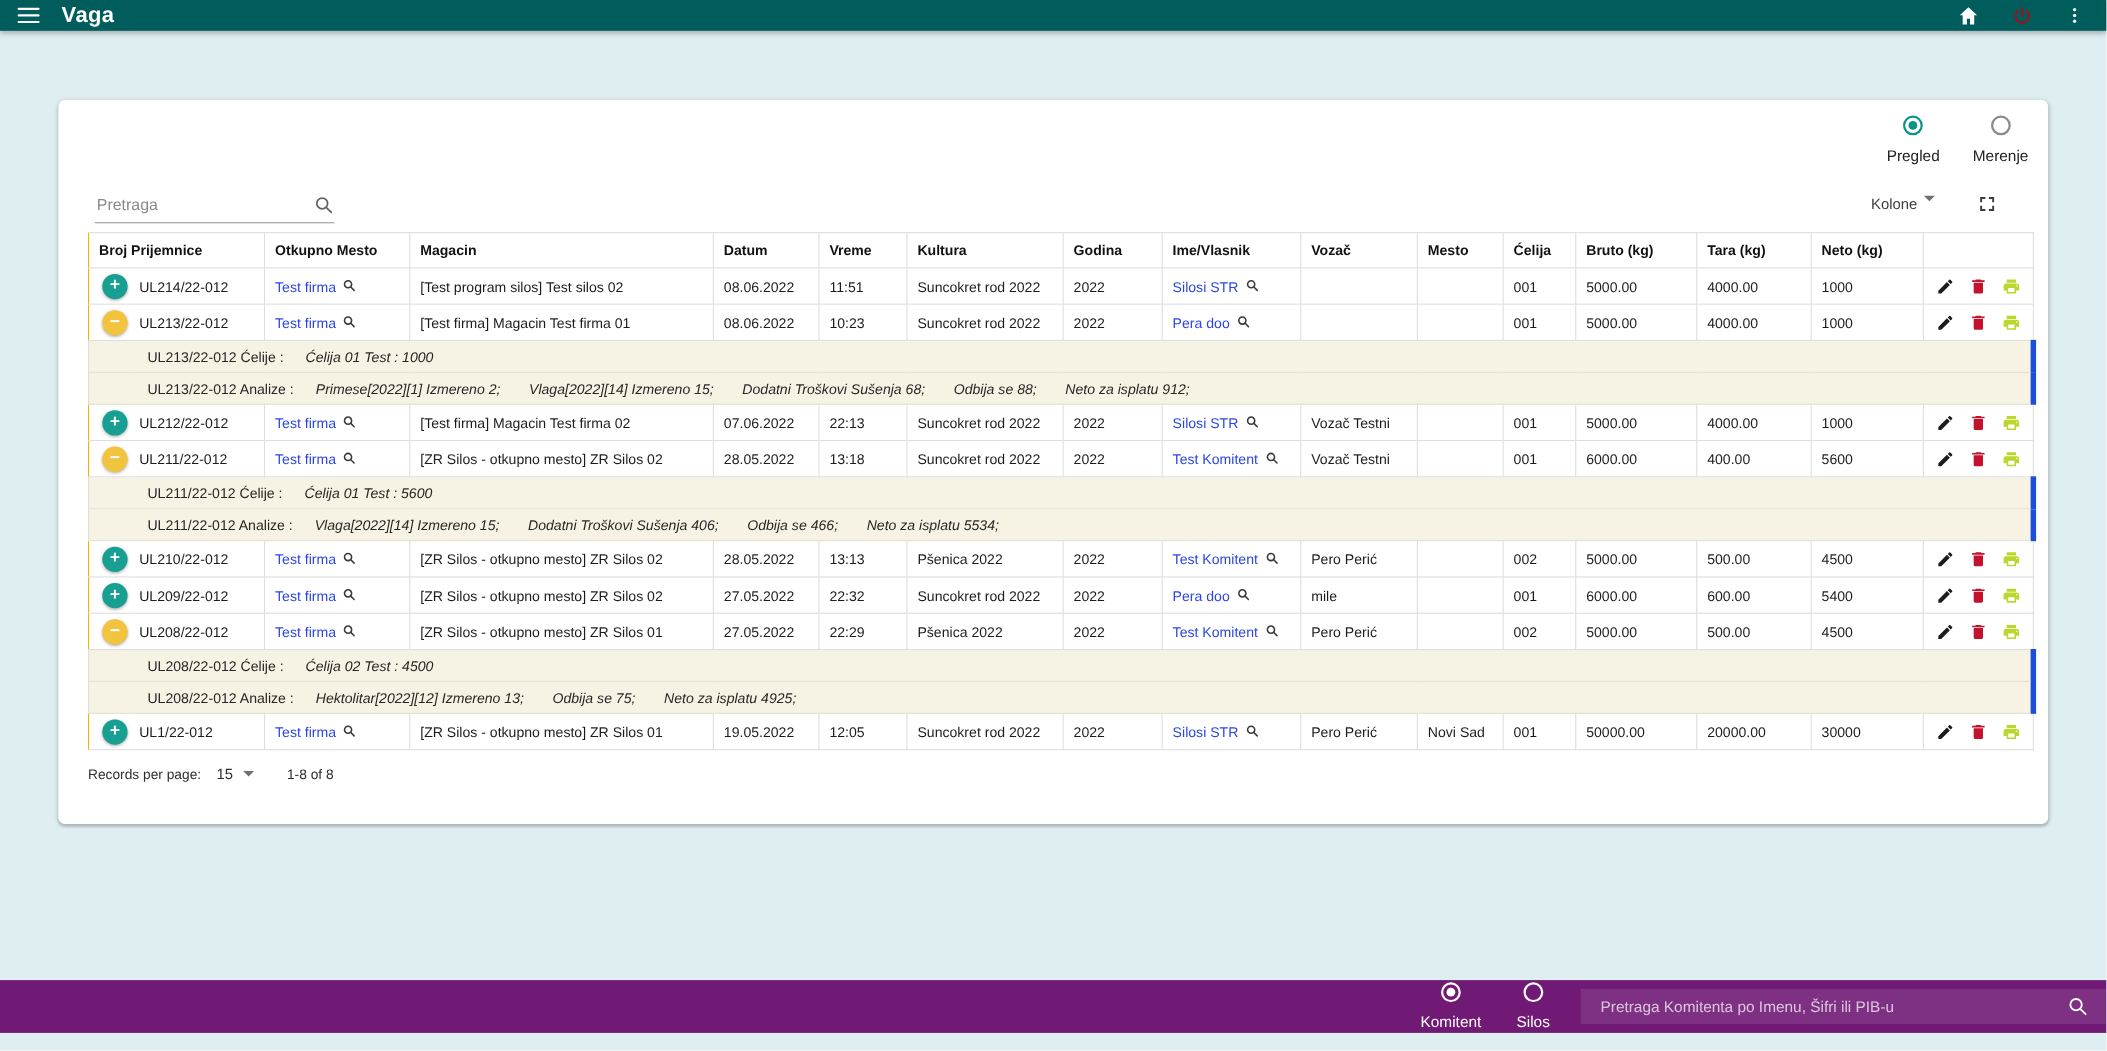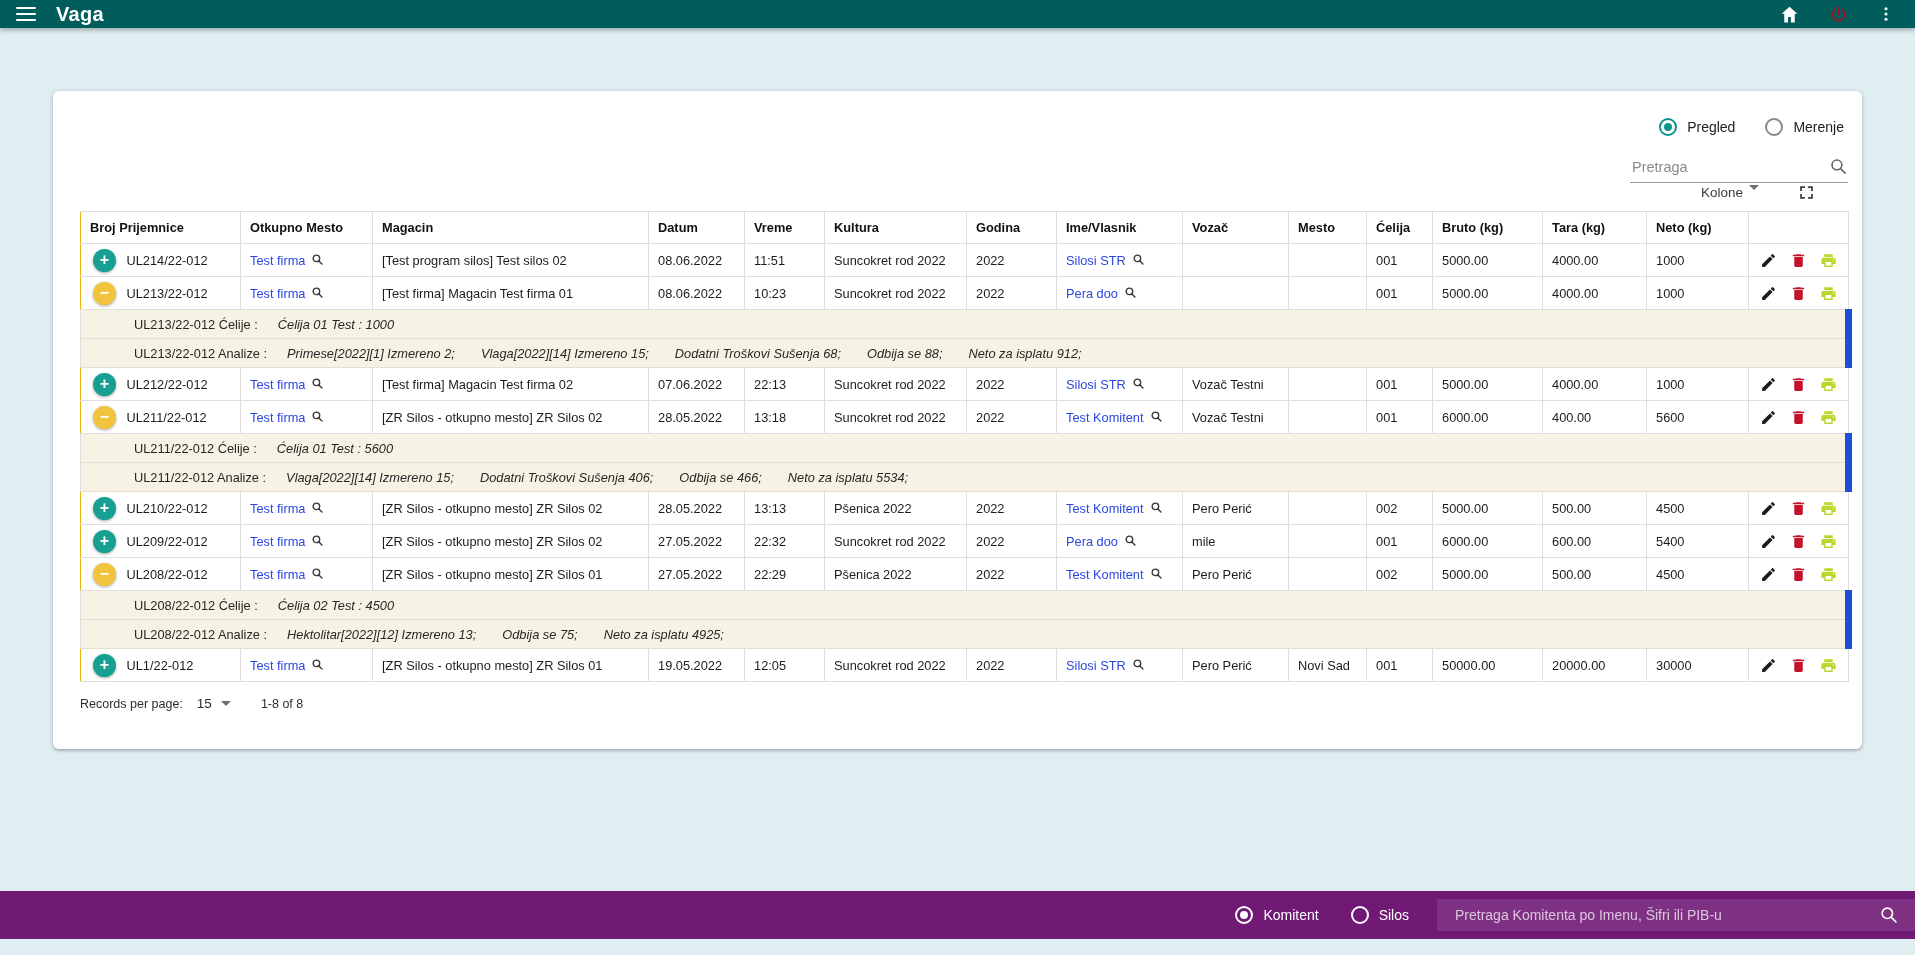--- a/index.html
+++ b/index.html
@@ -28,29 +28,29 @@
   
   .page { height:863px; padding:63px 53px 0; }
   .card {
     background:#fff; border-radius:6px; height:658px;
     box-shadow:0 1px 5px rgba(0,0,0,.2), 0 2px 2px rgba(0,0,0,.12);
     padding:18px 14px 16px 27px;
   }
 
   
   .view-toggle { display:flex; justify-content:flex-end; align-items:center; gap:30px; height:36px; padding-right:4px; }
-  .radio-opt { display:flex; align-items:center; gap:10px; font-size:14px; color:#222; cursor:pointer; }
+  .radio-opt { display:flex; align-items:center; gap:10px; font-size:14px; color:#222; cursor:pointer;flex-direction:column; }
   .radio { width:18px; height:18px; border-radius:50%; border:2px solid #8a8a8a; position:relative; flex:0 0 auto; }
   .radio.sel { border-color:#0d9488; }
   .radio.sel::after { content:''; position:absolute; inset:3px; border-radius:50%; background:#0d9488; }
   .radio.w { border-color:#fff; }
   .radio.w.sel::after { background:#fff; }
 
   
-  .toolbar { display:flex; align-items:flex-end; margin-top:12px; height:46px;flex-direction:column; }
+  .toolbar { display:flex; align-items:flex-end; margin-top:12px; height:46px; }
   .search-field { display:flex; align-items:center; width:218px; border-bottom:1px solid #9a9a9a; padding-bottom:6px; margin-left:6px; }
   .search-field input { border:0; outline:0; flex:1; font-size:14.5px; color:#222; background:transparent; font-family:inherit; }
   .search-field input::placeholder { color:#8a8a8a; }
   .toolbar-right { margin-left:auto; display:flex; align-items:center; gap:32px; padding-right:32px; padding-bottom:8px; }
   .kolone { display:flex; align-items:flex-start; gap:6px; font-size:13.5px; color:#3c3c3c; background:none; border:0; cursor:pointer; font-family:Liberation Sans, sans-serif; }
   .caret { width:0; height:0; border-left:5px solid transparent; border-right:5px solid transparent; border-top:5px solid #707070; }
   .icon-plain { background:none; border:0; padding:0; cursor:pointer; display:flex; }
 
   
   .table-wrap { margin-top:8px; }
@@ -74,21 +74,21 @@
   .lnk { color:#2b46e0; text-decoration:none; display:inline-flex; align-items:flex-start; gap:6px; cursor:pointer; }
   .mag { width:13px; height:13px; color:#3a3a3a; flex:0 0 auto; }
   .c-acts { padding:0 4px; }
   .acts { display:flex; align-items:center; justify-content:center; gap:13px; }
   .icon-btn { background:none; border:0; padding:0; cursor:pointer; display:flex; }
   .icon-btn svg { width:17px; height:17px; }
 
   .row-detail td {
     background:#f7f3e4; height:29px; padding-left:53px;
     font-size:12.8px; color:#262626;
-    border-right:7px solid #1d4ed8; border-left:1px solid #dedede;
+    border-right:5px solid #1d4ed8; border-left:1px solid #dedede;
     border-bottom:1px solid #e4e0cf;
   }
   .d-label { font-style:normal; }
   .seg { font-style:italic; margin-left:26px; }
   .seg:first-child { margin-left:20px; }
 
   
   .tfoot { display:flex; justify-content:flex-start; align-items:center; margin-top:14px; font-size:12.5px; color:#2e2e2e; width:1768px; }
   .rpp { display:flex; align-items:center; gap:9px; margin-left:14px; cursor:pointer; }
   .rpp-val { font-size:13.5px; }

